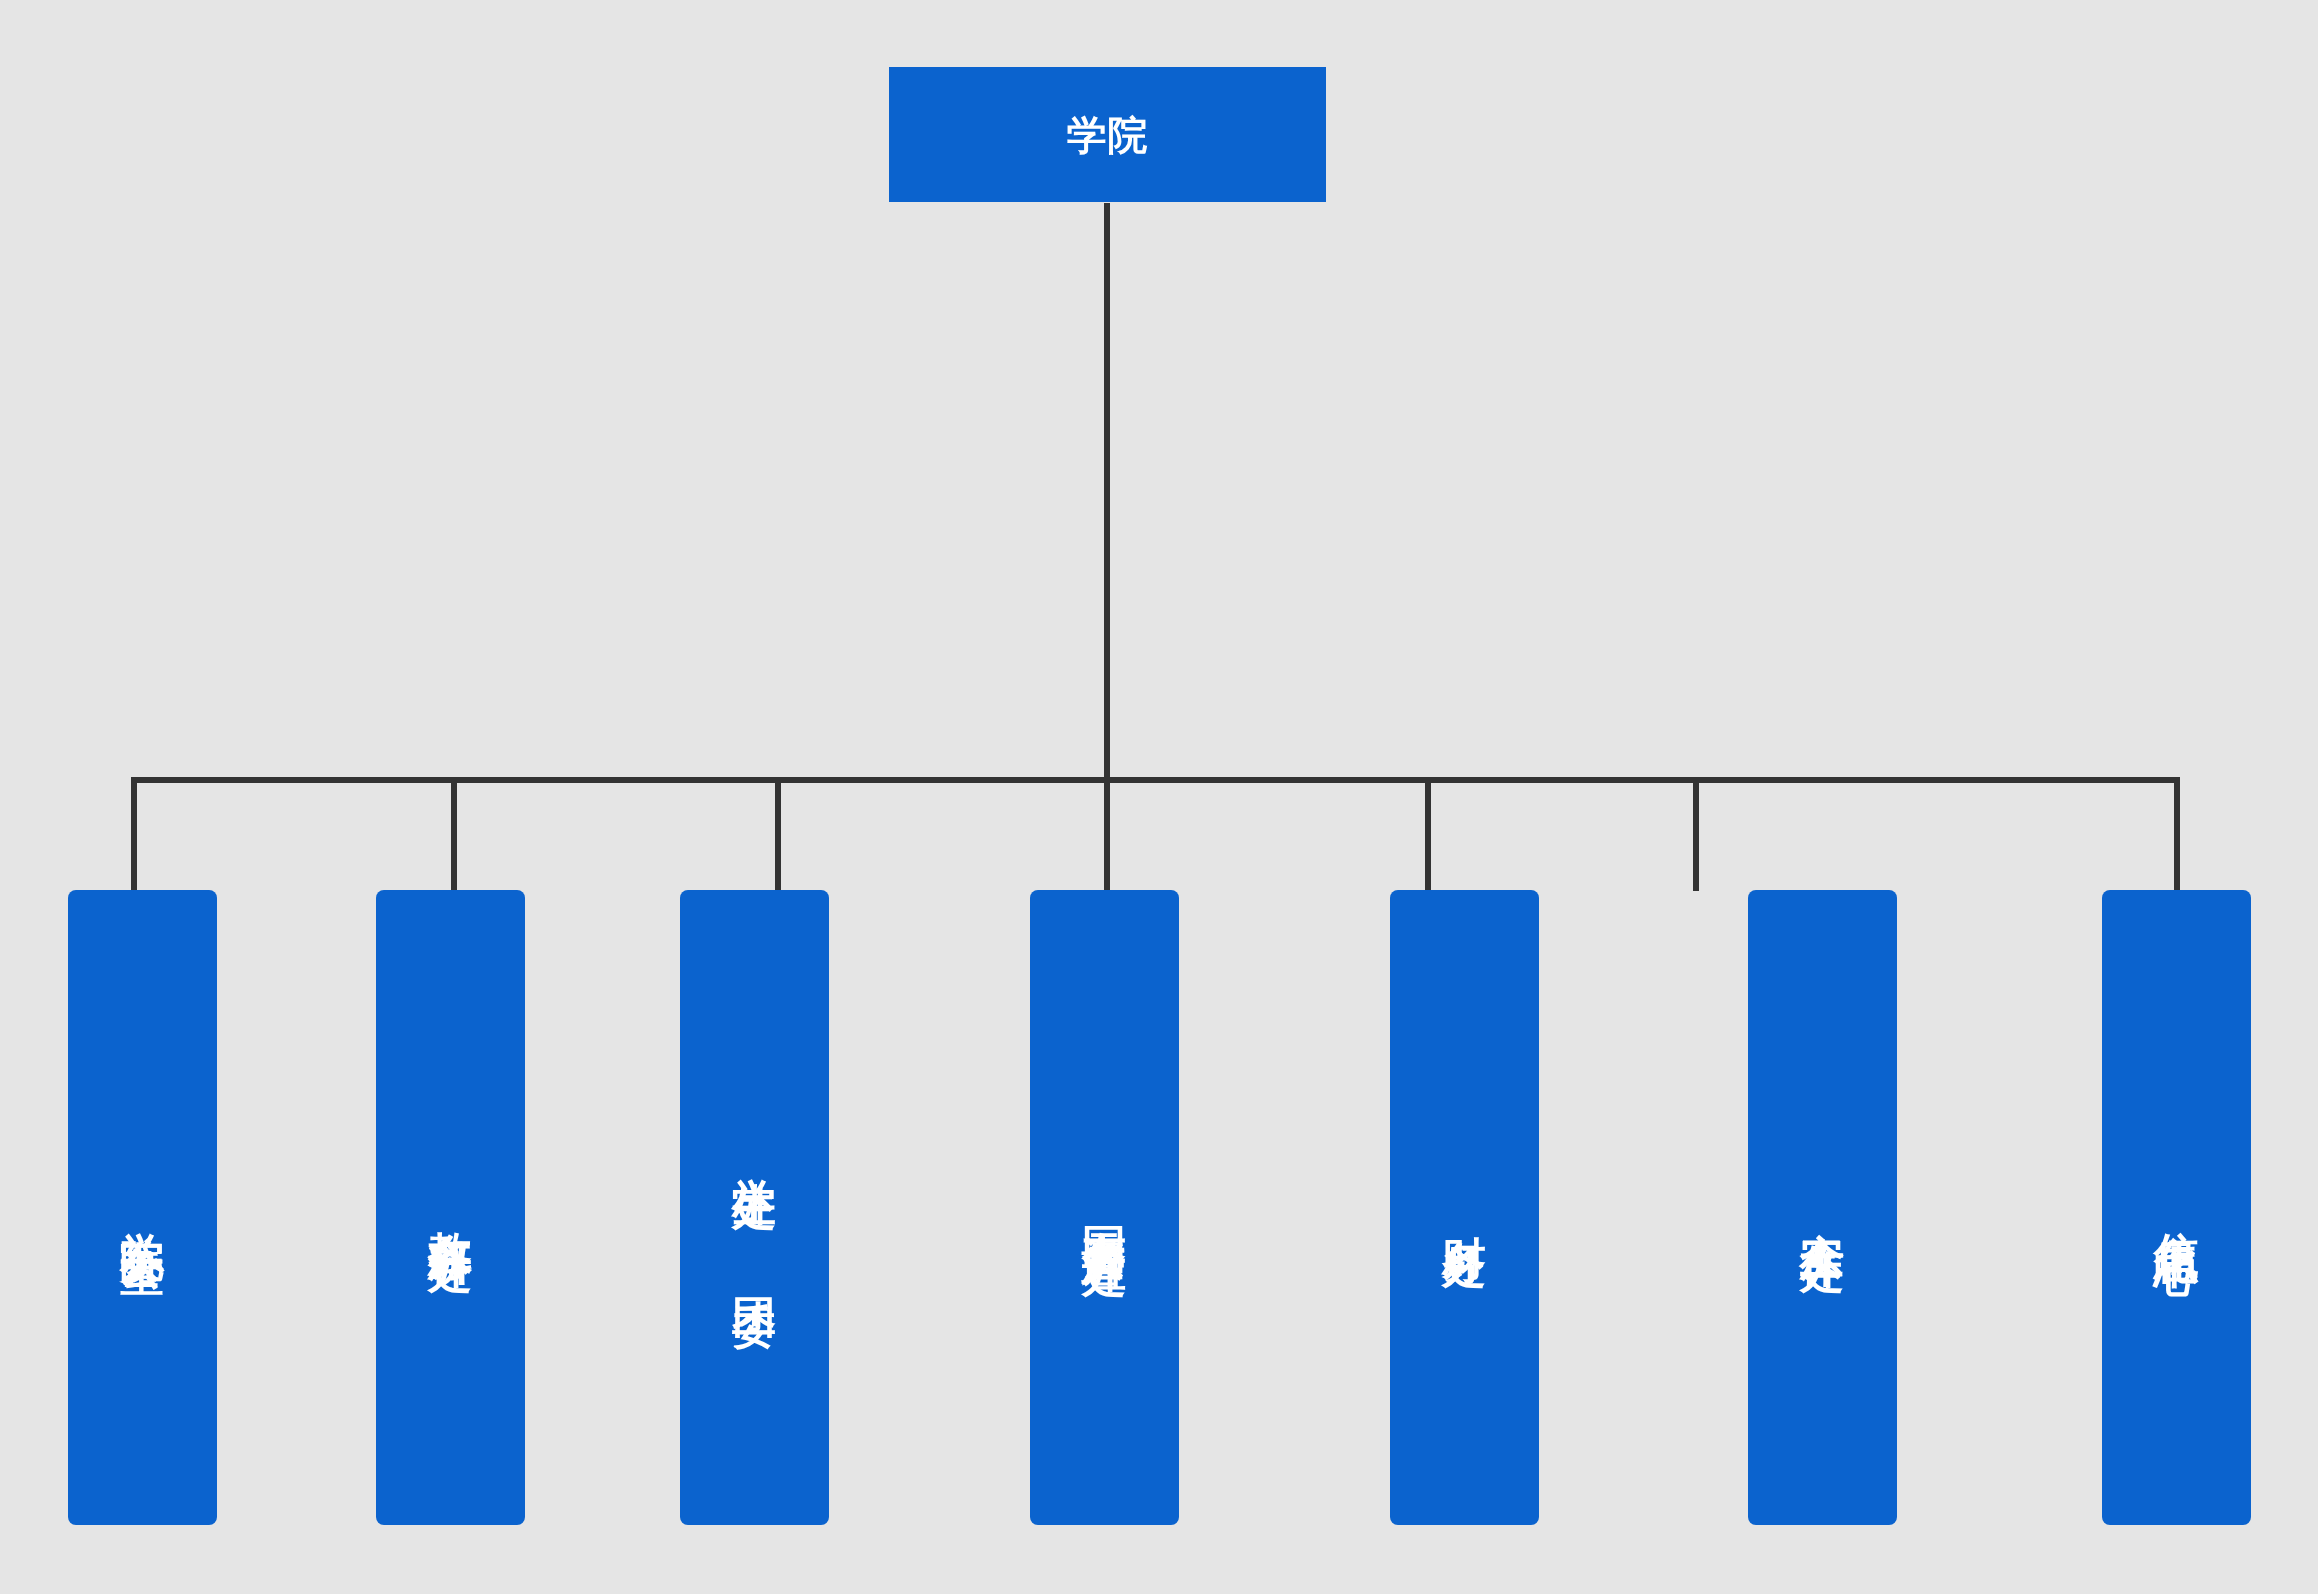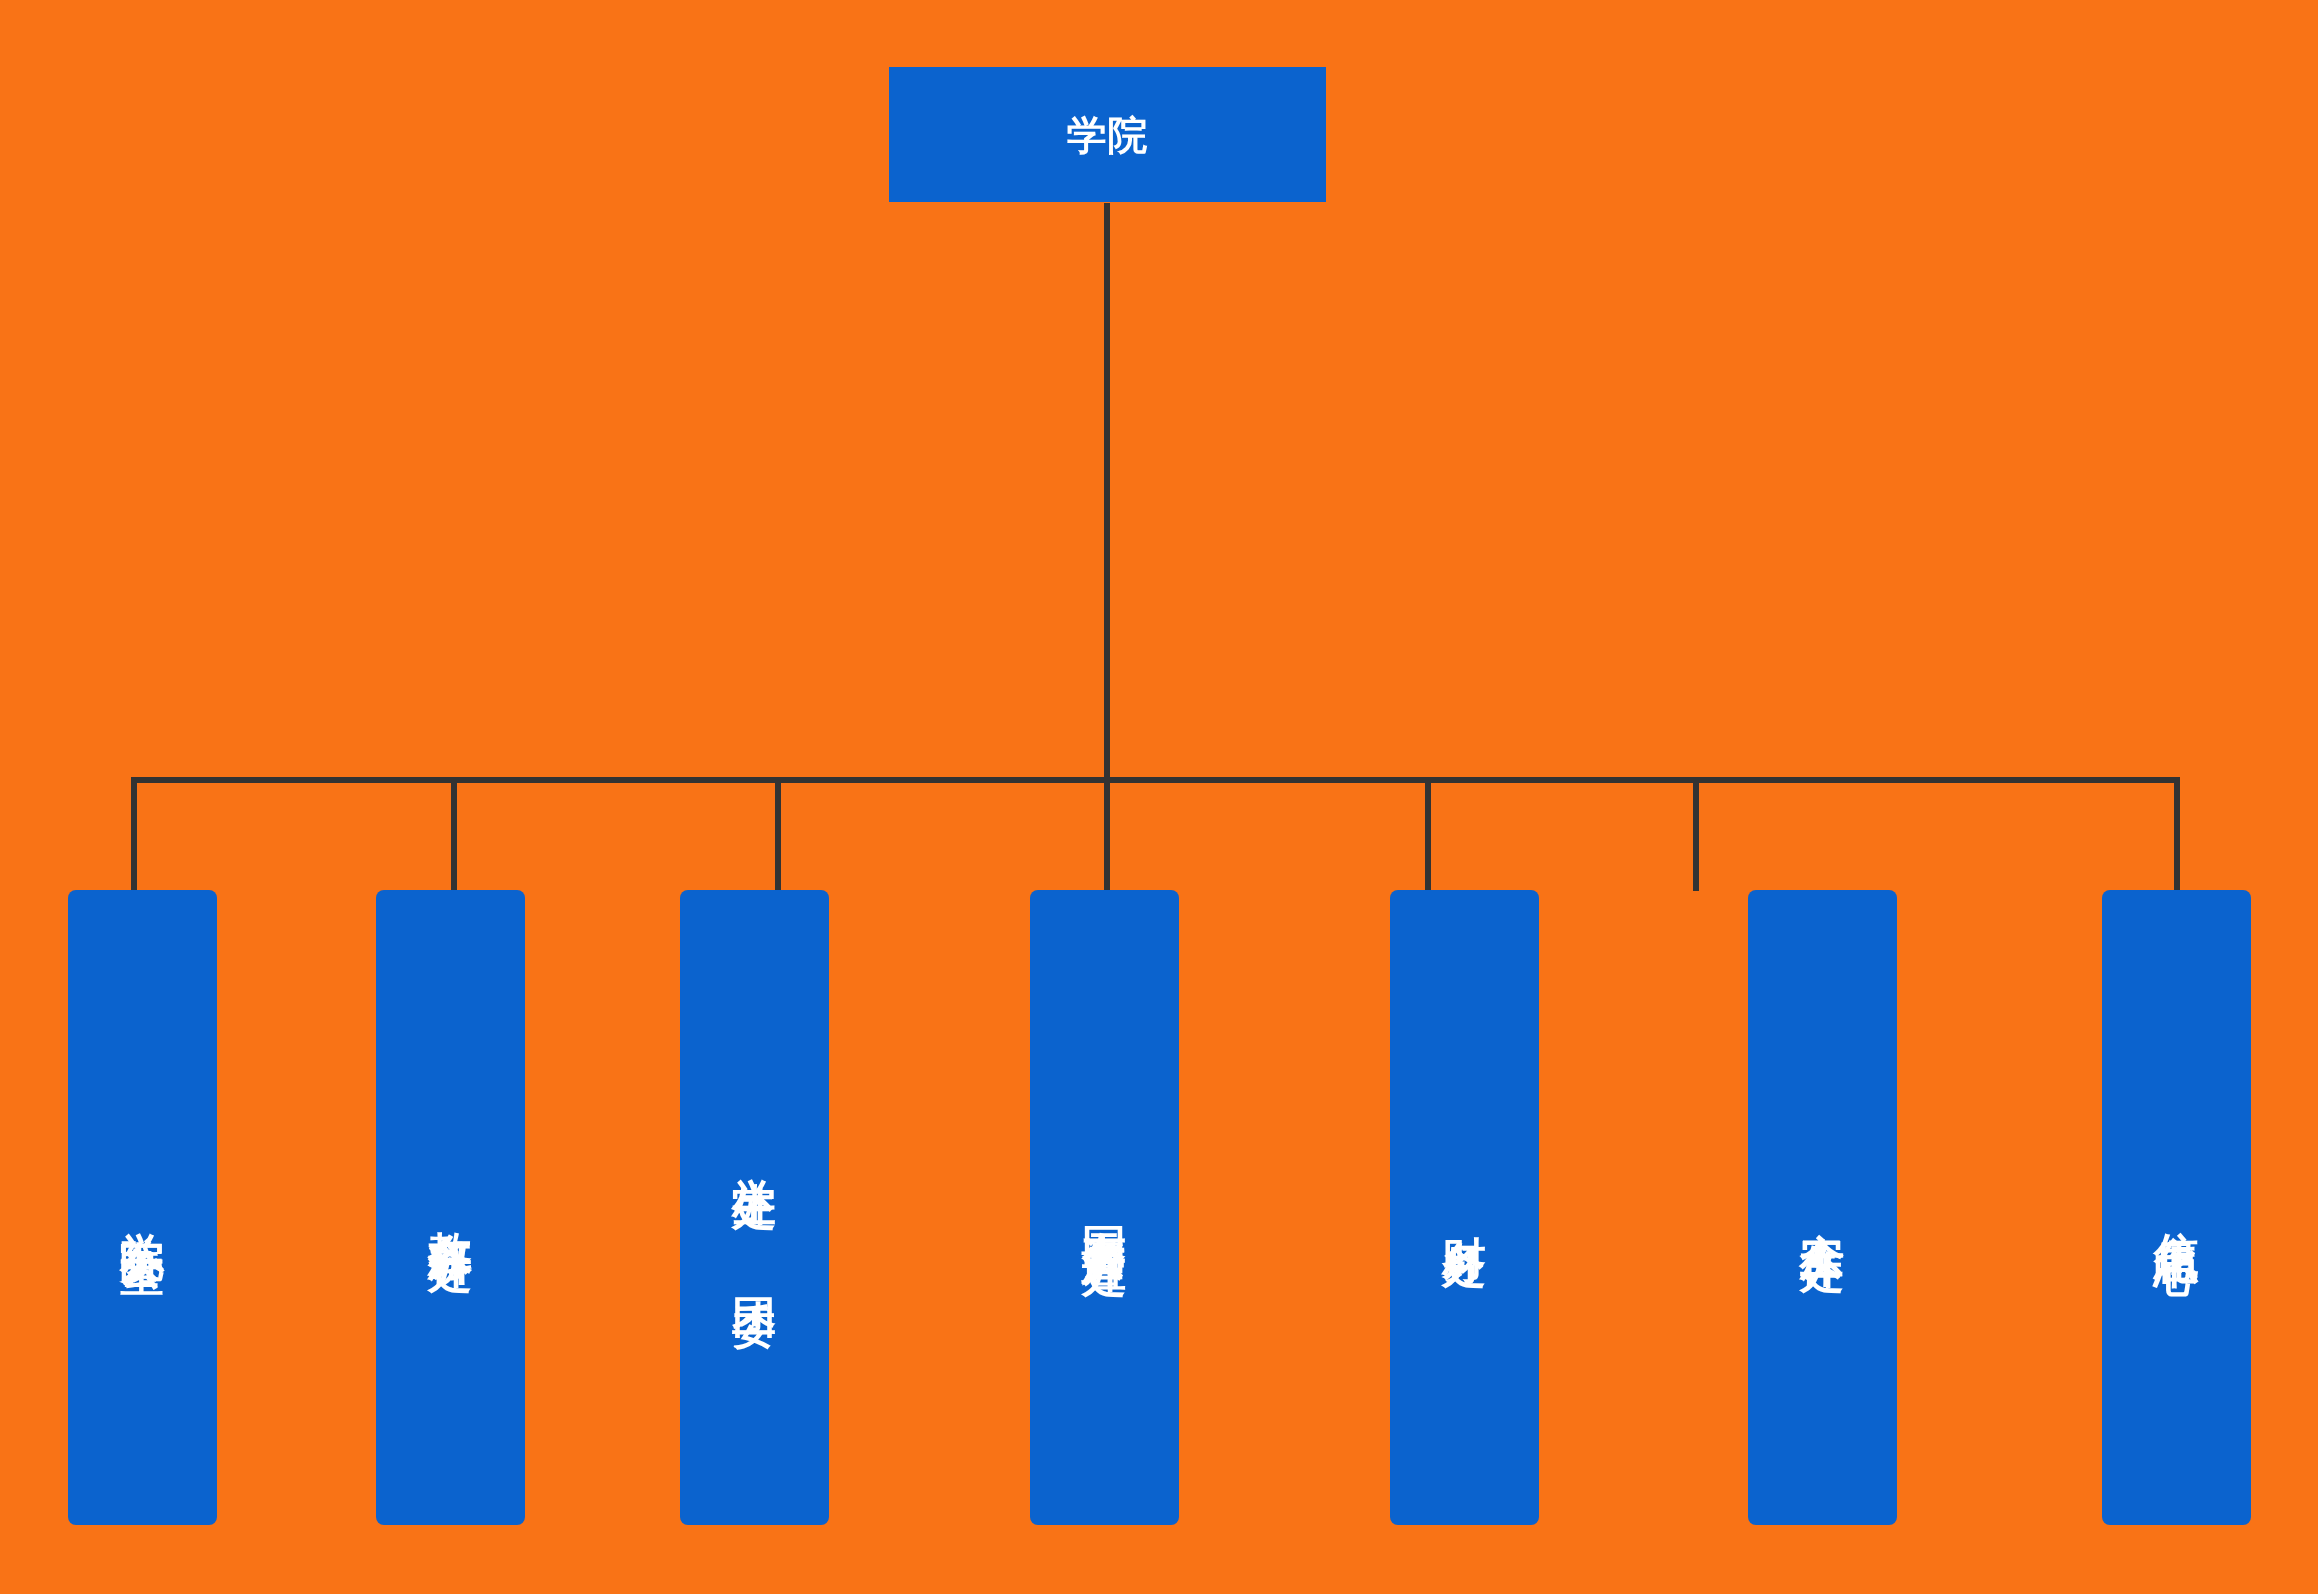--- a/index.html
+++ b/index.html
@@ -8,21 +8,21 @@
     padding: 0;
     background: #ffffff;
   }
   body {
     font-family: "Liberation Sans", "DejaVu Sans", sans-serif;
   }
   #chart-root {
     position: relative;
     width: 2319px;
     height: 1594px;
-    background: #f97316;
+    background: #e5e5e5;
     overflow: hidden;
   }
 
   
   .node {
     position: absolute;
     box-sizing: border-box;
     display: flex;
     align-items: center;
     justify-content: center;

